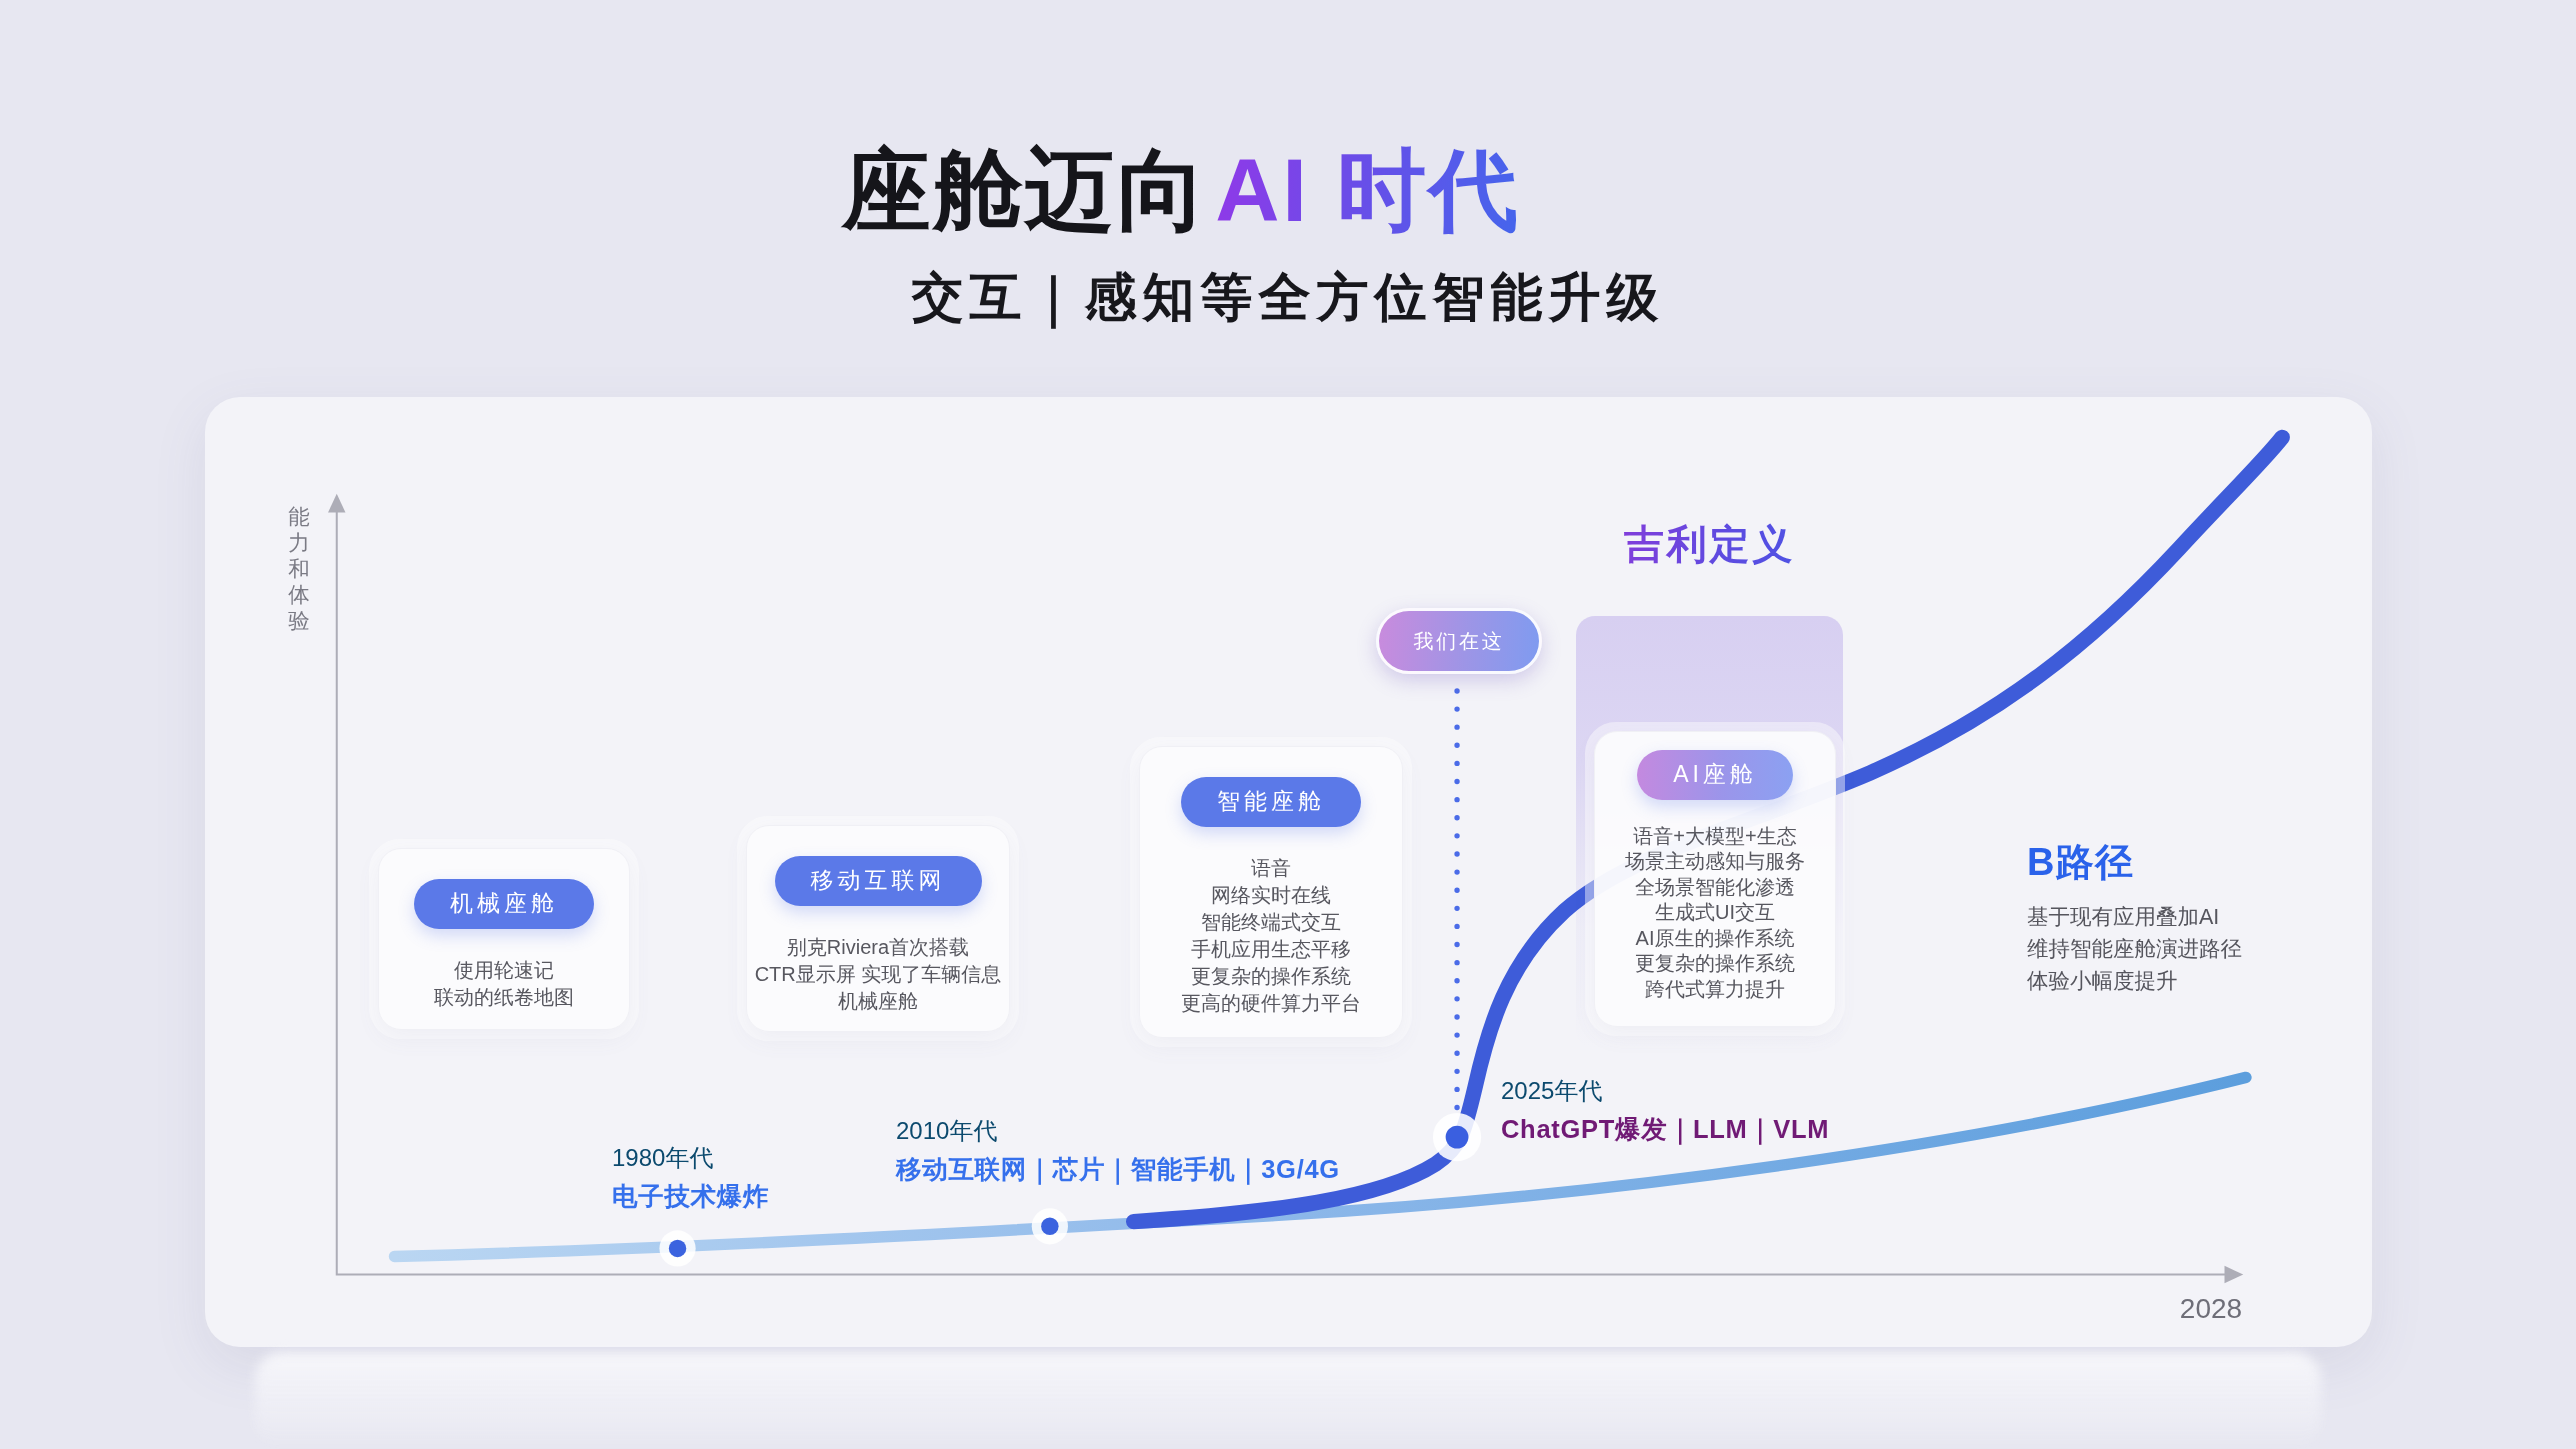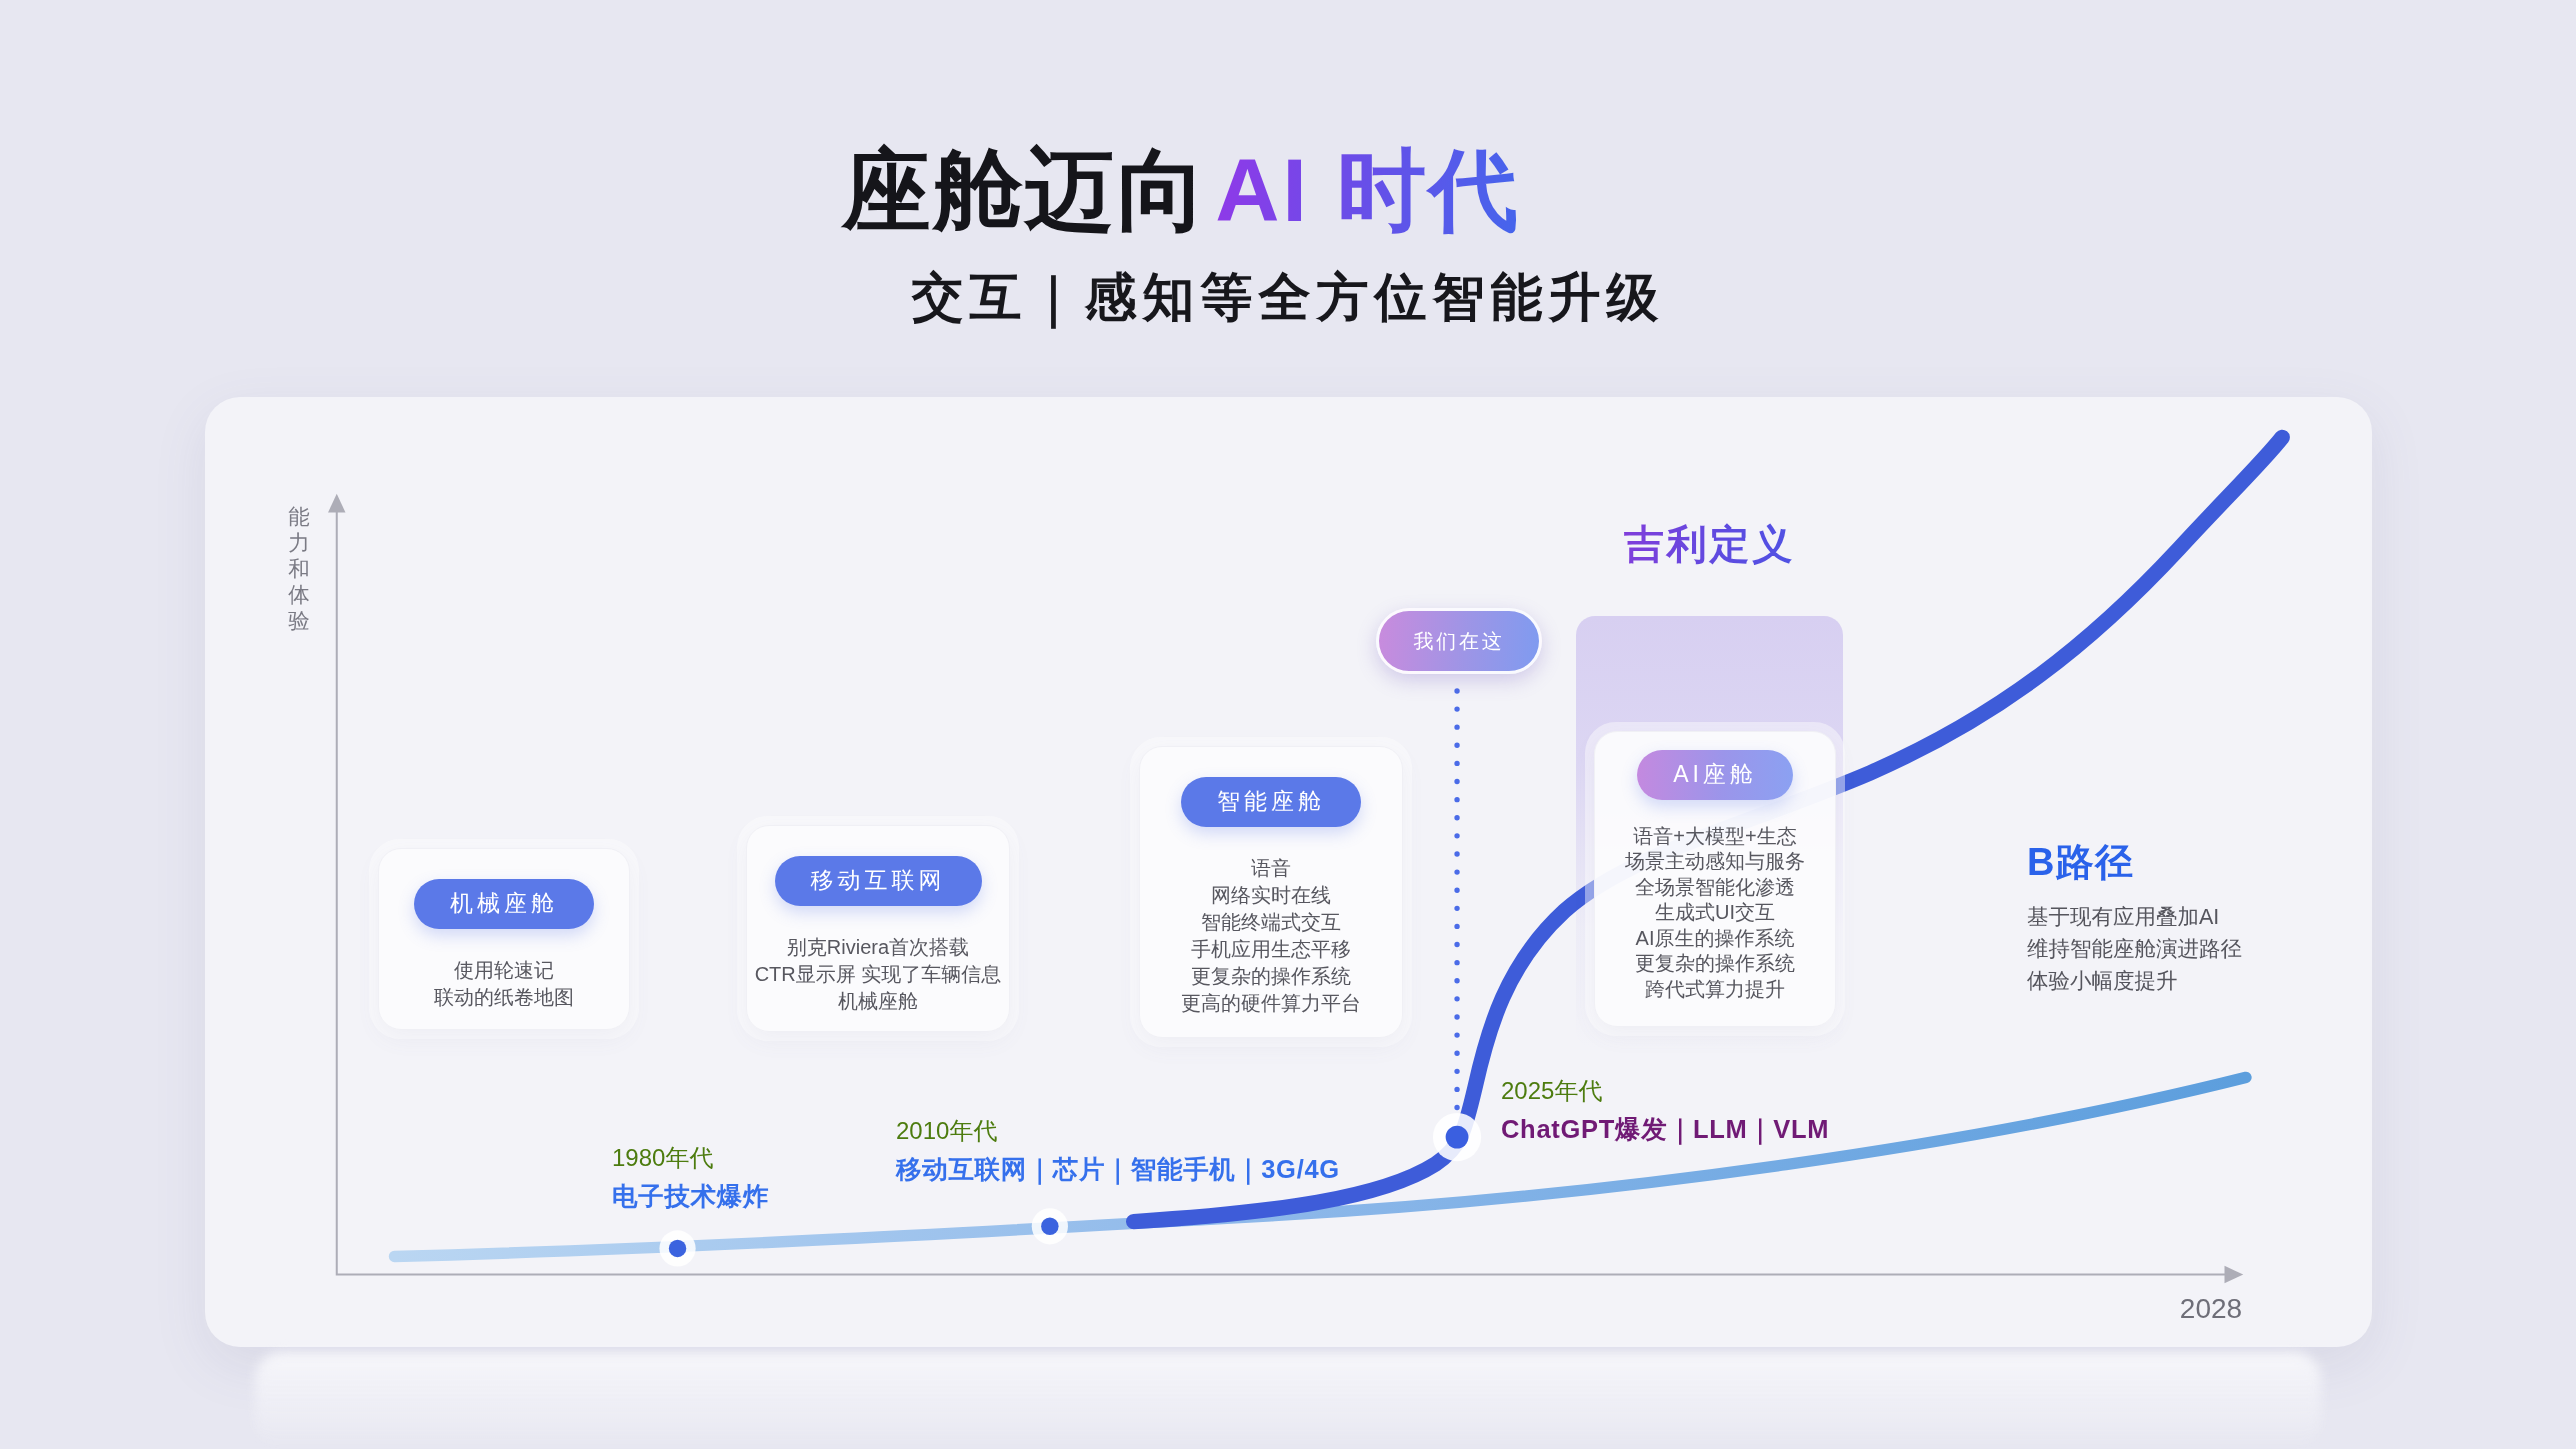--- a/index.html
+++ b/index.html
@@ -83,21 +83,21 @@
   .here-pill{
     position:absolute;left:1376px;top:608px;width:166px;height:66px;box-sizing:border-box;
     border-radius:33px;border:3.4px solid rgba(255,255,255,0.95);
     background:linear-gradient(95deg,#C98BDD 0%,#9D95E6 55%,#7F9BF0 100%);
     color:#FFFFFF;font-size:20px;letter-spacing:2.7px;
     display:flex;align-items:center;justify-content:center;
     box-shadow:0 6.7px 19px rgba(130,110,200,0.30);white-space:nowrap;
   }
   
   .era-block{position:absolute;white-space:nowrap;}
-  .era{font-size:24px;color:#4d7c0f;}
+  .era{font-size:24px;color:#0c4a6e;}
   .era-highlight{margin-top:5.4px;font-size:25.5px;font-weight:700;color:#3570EC;letter-spacing:0.7px;}
   #era-2025 .era-highlight{color:#701a75;}
   
   .bpath-block{position:absolute;left:2027px;top:837px;white-space:nowrap;}
   .bpath-title{font-size:38px;font-weight:700;color:#2A62EA;letter-spacing:1.3px;}
   .bpath-lines{margin-top:13.4px;font-size:21.5px;line-height:32px;color:#55555D;}
 </style>
 </head>
 <body>
 

